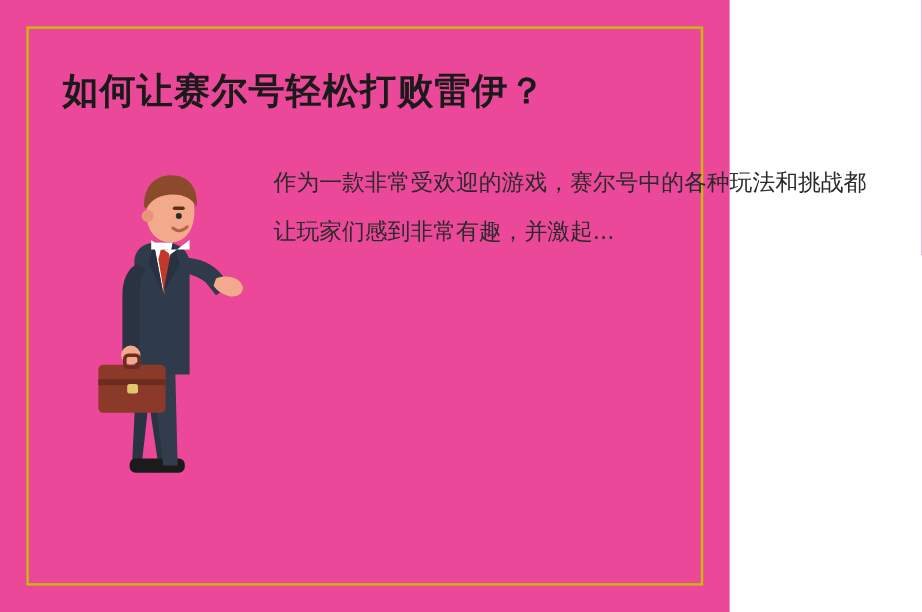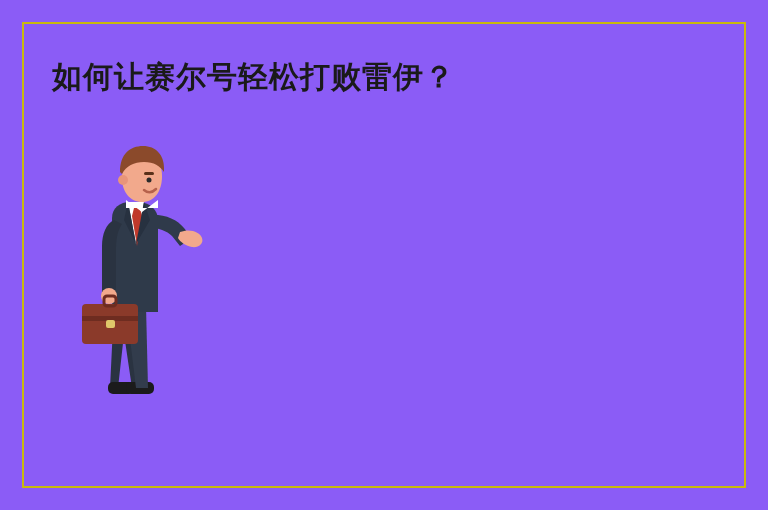--- a/index.html
+++ b/index.html
@@ -7,23 +7,23 @@
     padding: 0;
   }
   body {
     width: 768px;
     height: 510px;
     overflow: hidden;
     font-family: "Liberation Sans", sans-serif;
   }
   .poster {
     position: relative;
-    width: 768px;
+    width: 608px;
     height: 510px;
-    background: #8b5cf6;
+    background: #ec4899;
     box-sizing: border-box;
   }
   .poster-border {
     position: absolute;
     left: 22px;
     top: 22px;
     right: 22px;
     bottom: 22px;
     border: 2px solid #C9B90C;
     box-sizing: border-box;
@@ -65,20 +65,21 @@
 </style>
 </head>
 <body>
 
 <div class="poster">
 
   <div class="poster-border"></div>
 
   <div class="title">如何让赛尔号轻松打败雷伊？</div>
 
+  <div class="body-text">作为一款非常受欢迎的游戏，赛尔号中的各种玩法和挑战都让玩家们感到非常有趣，并激起...</div>
 
   <div class="figure">
     <svg width="140" height="300" viewBox="0 0 140 300" xmlns="http://www.w3.org/2000/svg">
 
       <g>
         <path d="M74 96 C92 92 108 98 116 108 L124 118 L112 126 L104 116 C98 110 86 106 76 108 Z" fill="#2F3A4A"></path>
         <path d="M112 112 C122 108 132 112 134 118 C136 124 130 128 124 127 C118 126 112 122 110 118 Z" fill="#F2A98C"></path>
       </g>
 
       <g>

